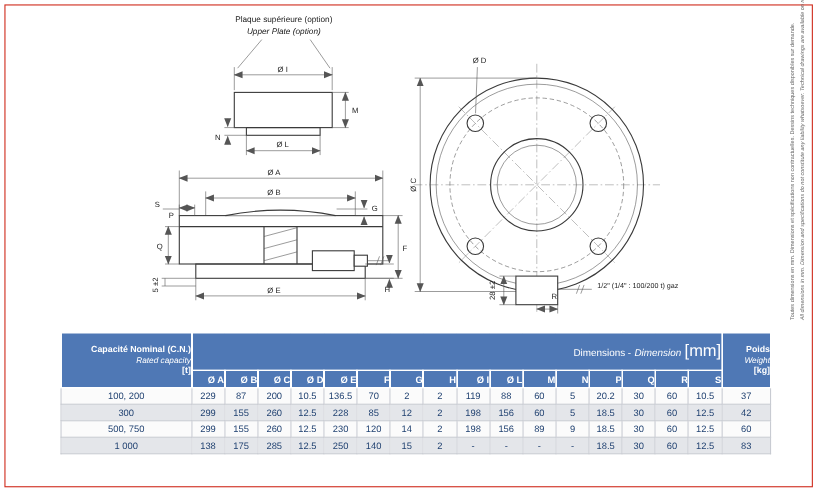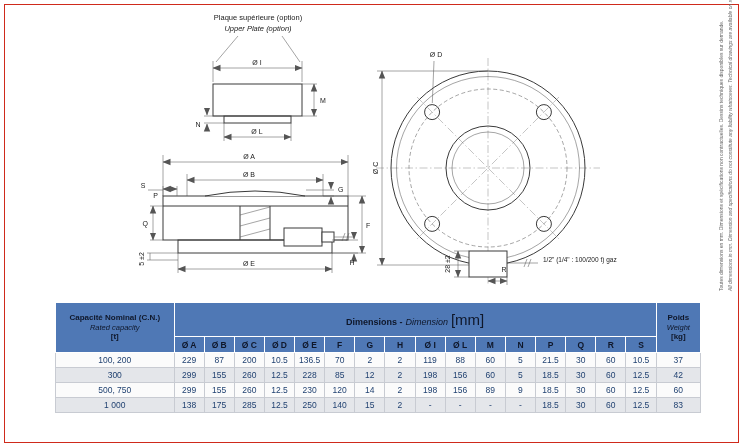--- a/index.html
+++ b/index.html
@@ -31,27 +31,27 @@
   .vnote-en { left:727px; top:291px; font-style:italic; }
 
   
   .tbl {
     position:absolute; left:55px; top:302px; width:646px;
     border-collapse:collapse; table-layout:fixed;
     font-family:"Liberation Sans", sans-serif;
   }
   .tbl th, .tbl td { text-align:center; vertical-align:middle; padding:0; overflow:hidden; }
   .tbl thead th {
-    background:#4f78b5; color:#0f172a; border:1px solid #fff; font-weight:normal;
+    background:#4f78b5; color:#ffffff; border:1px solid #fff; font-weight:normal;text-align:right;
   }
   .tbl thead .hdr-main { height:34px; }
   .tbl thead .col-row th { height:15px; font-size:8.5px; font-weight:bold; }
   .hdr-b { font-weight:bold; font-size:8px; line-height:1.2; }
   .hdr-i { font-style:italic; font-size:7.5px; line-height:1.2; }
-  .dims-b { font-weight:bold; font-size:9px; margin-right:3px; }
+  .dims-b { font-weight:normal; font-size:9px; margin-right:3px; }
   .dims-i { font-style:italic; font-size:9px; margin-right:3px; }
   .dims-u { font-size:15px; }
   .tbl tbody td {
     height:14px; font-size:8.5px; color:#1f4070;
     border:1px solid #c8cbd2; background:#fbfbfb;
   }
   .tbl tbody tr.alt td { background:#e4e6ea;margin-top:40px; }
   .tbl tbody td.cap { font-size:8.5px; }
 </style>
 </head>
@@ -234,21 +234,21 @@
           <td>200</td>
           <td>10.5</td>
           <td>136.5</td>
           <td>70</td>
           <td>2</td>
           <td>2</td>
           <td>119</td>
           <td>88</td>
           <td>60</td>
           <td>5</td>
-          <td>21.5</td>
+          <td>20.2</td>
           <td>30</td>
           <td>60</td>
           <td>10.5</td>
           <td>37</td>
         </tr>
         <tr class="alt">
           <td class="cap">300</td>
           <td>299</td>
           <td>155</td>
           <td>260</td>

